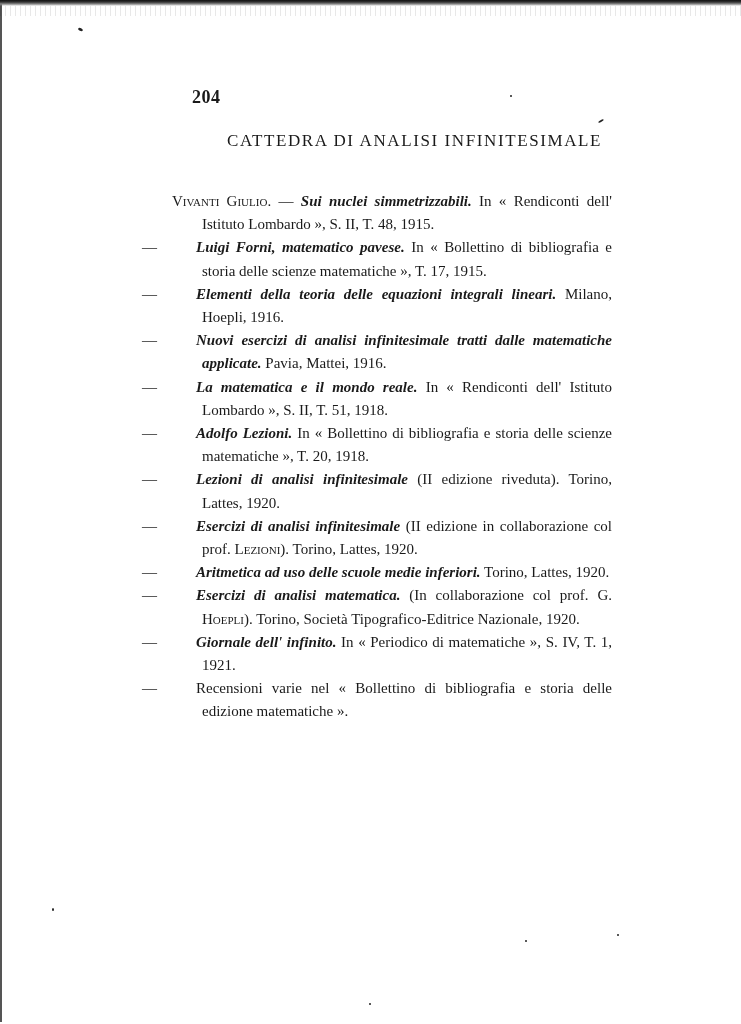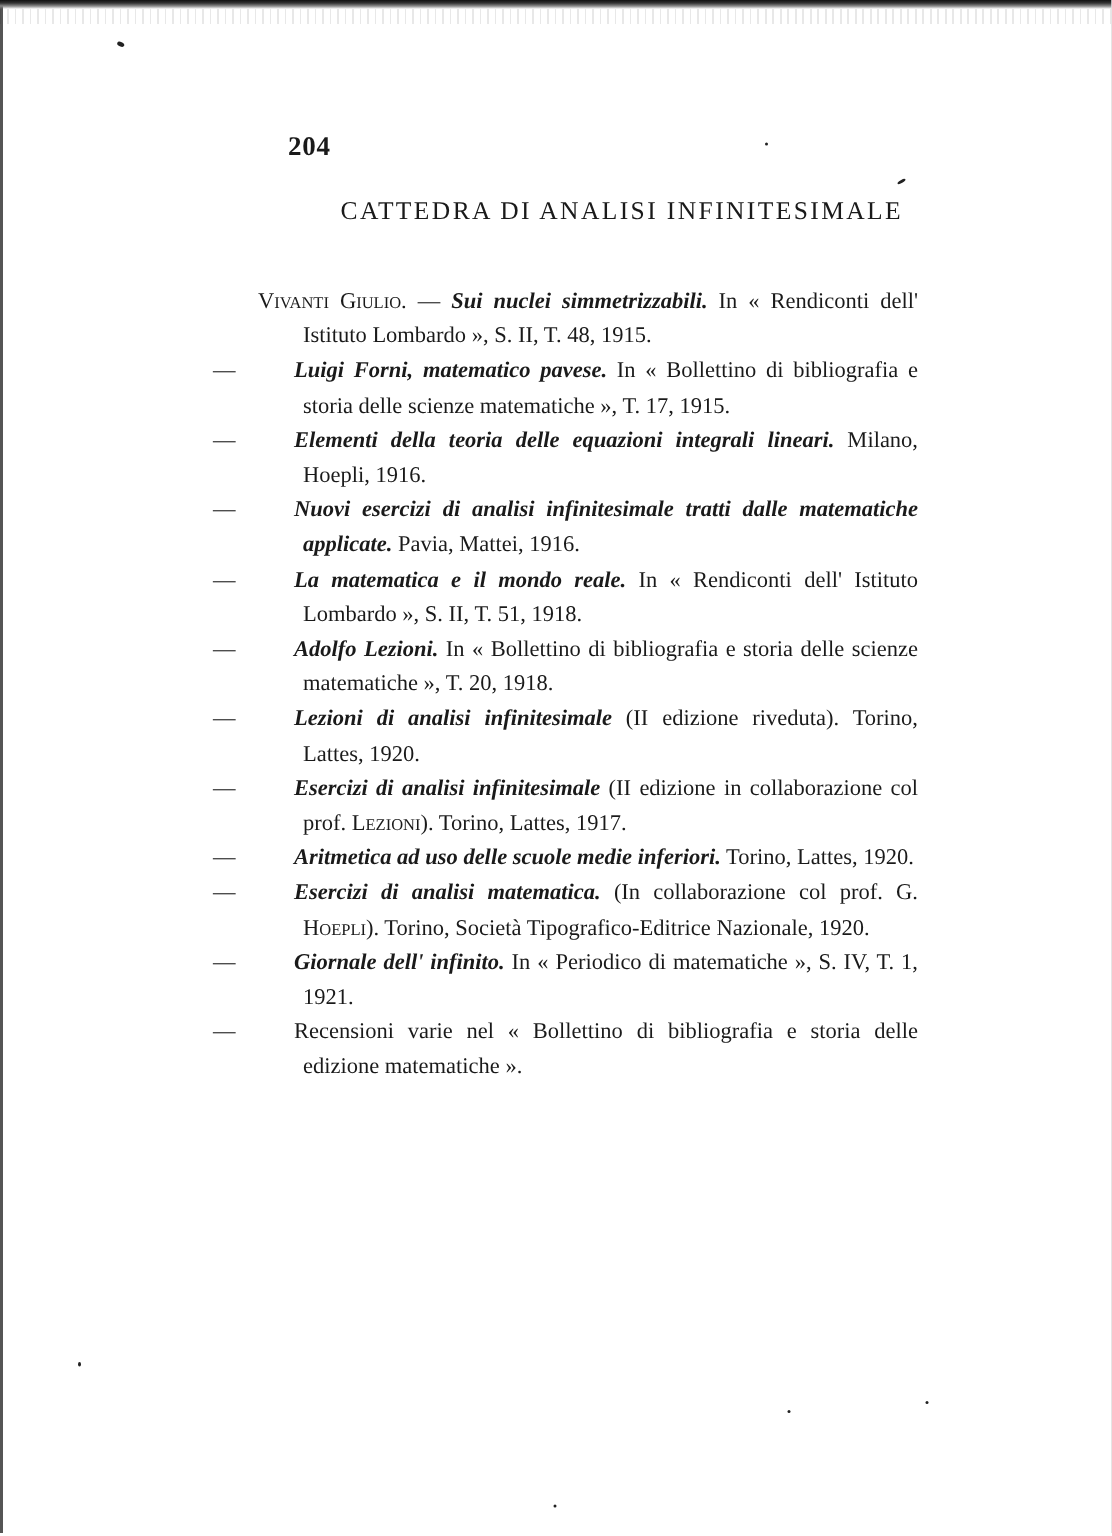--- a/index.html
+++ b/index.html
@@ -68,21 +68,21 @@
   <p class="entry">
     <span class="dash">—</span><span class="it">La matematica e il mondo reale.</span><span> In « Rendiconti dell' Istituto Lombardo », S. II, T. 51, 1918.</span>
   </p>
   <p class="entry">
     <span class="dash">—</span><span class="it">Adolfo Lezioni.</span><span> In « Bollettino di bibliografia e storia delle scienze matematiche », T. 20, 1918.</span>
   </p>
   <p class="entry">
     <span class="dash">—</span><span class="it">Lezioni di analisi infinitesimale</span><span> (II edizione riveduta). Torino, Lattes, 1920.</span>
   </p>
   <p class="entry">
-    <span class="dash">—</span><span class="it">Esercizi di analisi infinitesimale</span><span> (II edizione in collaborazione col prof. </span><span class="sc">Lezioni</span><span>). Torino, Lattes, 1917.</span>
+    <span class="dash">—</span><span class="it">Esercizi di analisi infinitesimale</span><span> (II edizione in collaborazione col prof. </span><span class="sc">Lezioni</span><span>). Torino, Lattes, 1920.</span>
   </p>
   <p class="entry">
     <span class="dash">—</span><span class="it">Aritmetica ad uso delle scuole medie inferiori.</span><span> Torino, Lattes, 1920.</span>
   </p>
   <p class="entry">
     <span class="dash">—</span><span class="it">Esercizi di analisi matematica.</span><span> (In collaborazione col prof. G. </span><span class="sc">Hoepli</span><span>). Torino, Società Tipografico-Editrice Nazionale, 1920.</span>
   </p>
   <p class="entry">
     <span class="dash">—</span><span class="it">Giornale dell' infinito.</span><span> In « Periodico di matematiche », S. IV, T. 1, 1921.</span>
   </p>

